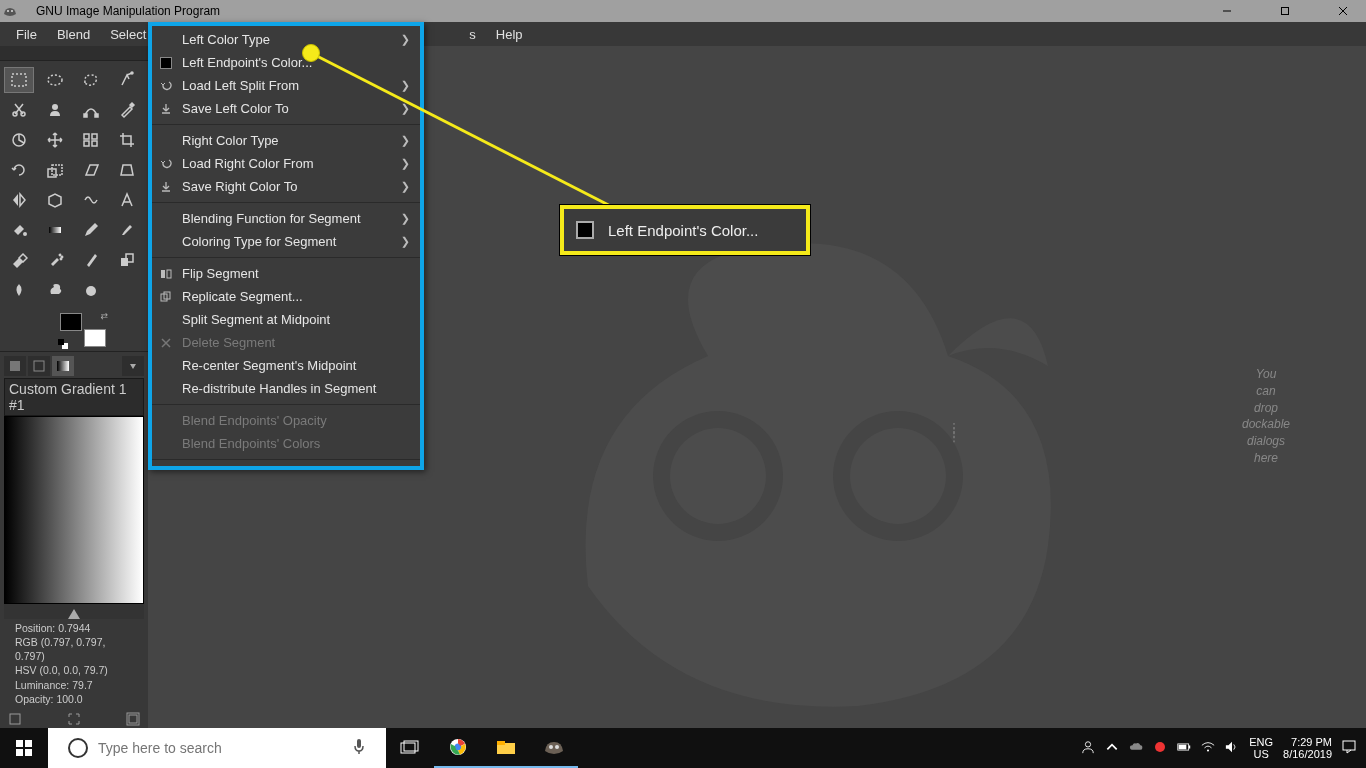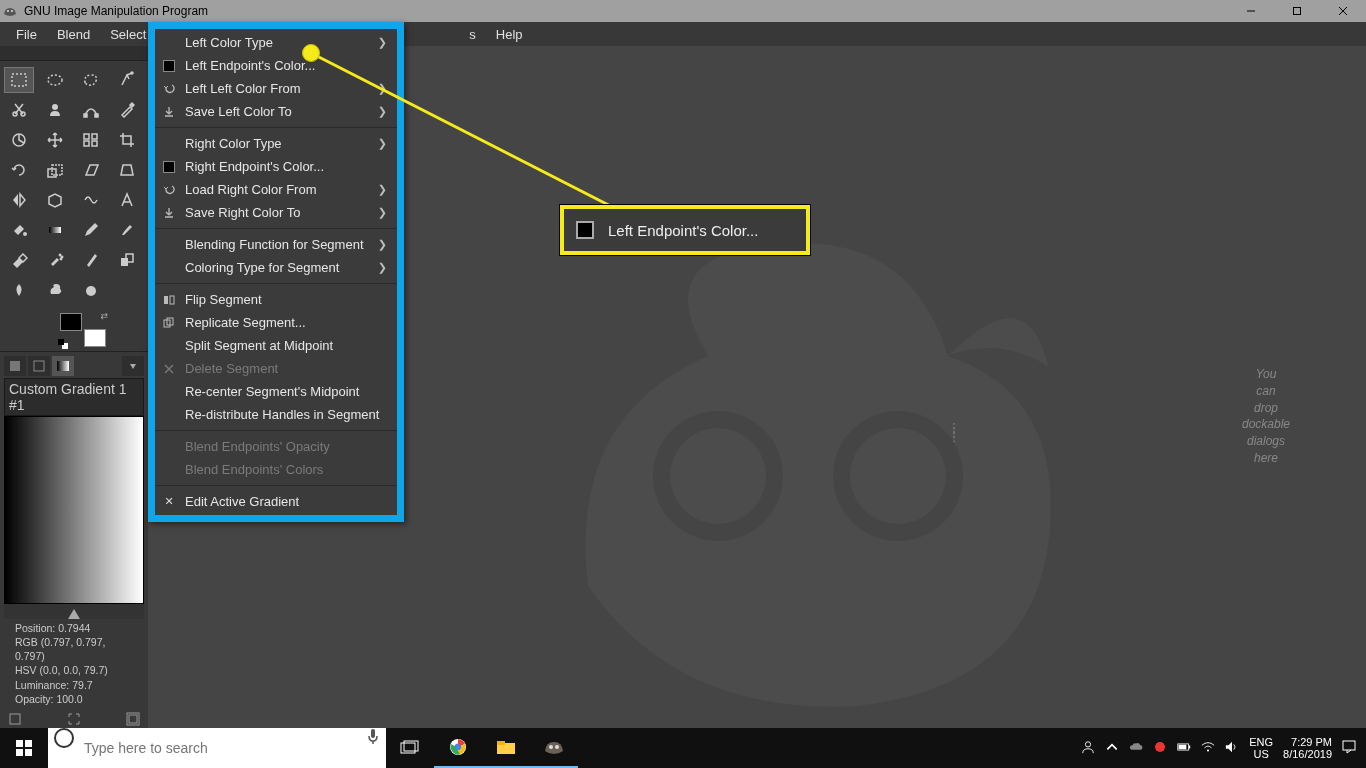--- a/index.html
+++ b/index.html
@@ -1,18 +1,18 @@
 <!DOCTYPE html>
 <html><head>
 <meta charset="utf-8">
 <style>
   * { box-sizing: border-box; margin: 0; padding: 0; user-select: none; }
   body { width: 1366px; height: 768px; overflow: hidden; font-family: "Segoe UI", Tahoma, sans-serif; font-size: 12px; background: #202020; color: #ddd; position: relative; }
   
-  .titlebar { height: 22px; background: #a0a0a0; display: flex; align-items: center; color: #000; }
+  .titlebar { height: 22px; background: #a0a0a0; display: flex; align-items: center; color: #000; gap: 12px; }
   .titlebar .appicon { width: 20px; display:flex; justify-content:center; }
   .titlebar .title { margin-left: 4px; font-size: 12px; }
   .titlebar .spacer { flex: 1; }
   .titlebar .winbtn { width: 46px; height: 22px; display: flex; align-items: center; justify-content: center; font-family: "Segoe MDL2 Assets", sans-serif; font-size: 10px; }
   .titlebar .winbtn svg { stroke:#000; }
   
   .menubar { height: 24px; background: #383838; display: flex; align-items: center; padding: 0 6px; color: #e0e0e0; font-size: 13px; gap: 0; }
   .menubar .menuitem { padding: 3px 10px; } 
   .menubar .gap { width: 255px; }
   
@@ -42,21 +42,21 @@
   .dock-tab.active{ background:#555;}
   .dock-tab .sq{ width:12px; height:10px; background:linear-gradient(to right,#000,#fff);}
   .gradname { background:#2c2c2c; color:#ccc; font-size:14px; padding:2px 4px; margin:2px 4px 0 4px; border:1px solid #1a1a1a;}
   .grad-preview { margin:0 4px; height:200px; background:linear-gradient(to right, #000, #fff); border:1px solid #000;}
   .grad-slider { margin:0 4px; height:16px; background:#333; position:relative;}
   .grad-slider .tri{ position:absolute; left:50%; bottom:0; transform:translateX(-50%); width:0;height:0;border-left:6px solid transparent;border-right:6px solid transparent;border-bottom:10px solid #aaa;}
   .grad-info { margin:2px 15px; font-size:10.5px; color:#ccc; line-height:1.35;}
   .dockfoot { display:flex; justify-content:space-between; padding:4px 8px 2px 8px; color:#999;}
   .dockfoot .ic{ width:14px;height:14px;}
   
-  .ctxmenu { position:absolute; left:148px; top:22px; width:256px; background:#3b3b3b; border:7px solid #0ea5e9; box-shadow:2px 2px 6px rgba(0,0,0,0.5); z-index:50; padding:2px 0;}
+  .ctxmenu { position:absolute; left:148px; top:22px; width:276px; background:#3b3b3b; border:4px solid #0ea5e9; box-shadow:2px 2px 6px rgba(0,0,0,0.5); z-index:50; padding:2px 0;}
   .ctx-item { display:flex; align-items:center; height:23px; padding:0 10px 0 6px; color:#e6e6e6; font-size:13px; gap:8px;}
   .ctx-item .ci-icon{ width:16px; display:flex;justify-content:center; color:#bbb;}
   .ctx-item .ci-label{ flex:1; }
   .ctx-item .ci-arrow{ color:#bbb; font-size:11px;}
   .ctx-item.disabled{ color:#7a7a7a;}
   .ctx-item.checked .ci-icon::before{ content:"✕"; font-size:11px; color:#ddd;}
   .ctx-item .colorbox{ width:12px;height:12px;background:#000;border:1px solid #888;}
   .ctx-sep{ height:1px; background:#2a2a2a; margin:4px 0;}
   
   .callout-box{ position:absolute; left:560px; top:205px; width:250px; height:50px; border:4px solid #f5ea1a; background:#3b3b3b; display:flex; align-items:center; gap:14px; padding:0 12px; z-index:60; box-shadow:0 0 0 1px #000;}
@@ -64,21 +64,21 @@
   .callout-box .lbl{ color:#eee; font-size:15px;}
   .callout-dot{ position:absolute; left:302px; top:44px; width:18px;height:18px;border-radius:50%; background:#f5ea1a; z-index:61; border:1px solid #c9bf00;}
   .callout-line{ position:absolute; z-index:59; }
   
   .wilber { position:absolute; left:380px; top:120px; width:550px; height:560px; opacity:1; }
   .wilber path{ fill:#4c4c4c; }
   
   .taskbar { position:absolute; left:0; bottom:0; width:100%; height:40px; background:#101010; display:flex; align-items:center; color:#fff; }
   .taskbar .start{ width:48px; height:40px; display:flex;align-items:center;justify-content:center;}
   .taskbar .start svg{ width:16px;height:16px; fill:#fff;}
-  .taskbar .search{ flex:0 0 338px; height:40px; background:#fff; display:flex; padding:0 6px; color:#666;}
+  .taskbar .search{ flex:0 0 338px; height:40px; background:#fff; display:flex; align-items:center; padding:0 20px; color:#666;}
   .taskbar .search .circ{ width:20px;height:20px;border:2px solid #333;border-radius:50%;margin-right:10px;}
   .taskbar .search input{ flex:1; border:none; outline:none; font-size:14px; color:#555; background:transparent;}
   .taskbar .search .mic{ margin-left:auto; color:#555;}
   .taskbar .tbicon{ width:48px; height:40px; display:flex; align-items:center; justify-content:center; }
   .taskbar .tbicon.active{ border-bottom:2px solid #76b9ed;}
   .taskbar .tray{ margin-left:auto; display:flex; align-items:center; height:40px; gap:10px; padding:16px 10px; font-size:11px;}
   .taskbar .tray .clock{ text-align:right; line-height:1.1;}
   .taskbar .tray .lang{ text-align:center; line-height:1.1;}
   .taskbar .tray svg{ width:14px;height:14px; fill:#fff;}
   .taskbar .tray .ic{ color:#fff;}
@@ -405,43 +405,37 @@
       </span>
       <span class="ci-label">Left Endpoint's Color...</span>
     </div>
     <div class="ctx-item">
       <span class="ci-icon">
         <svg width="13" height="13" viewBox="0 0 13 13">
           <path d="M9 3 A4 4 0 1 1 3 6" fill="none" stroke="#bbb" stroke-width="1.3"></path>
           <path d="M3 6 L1 4 M3 6 L5 4" stroke="#bbb" fill="none"></path>
         </svg>
       </span>
-      <span class="ci-label">Left Left Color From</span>
+      <span class="ci-label">Load Left Split From</span>
       <span class="ci-arrow">❯</span>
     </div>
     <div class="ctx-item">
       <span class="ci-icon">
         <svg width="12" height="12" viewBox="0 0 12 12">
           <path d="M6 1 L6 8 M6 8 L3 5 M6 8 L9 5 M2 10 L10 10" stroke="#bbb" fill="none" stroke-width="1.3"></path>
         </svg>
       </span>
       <span class="ci-label">Save Left Color To</span>
       <span class="ci-arrow">❯</span>
     </div>
     <div class="ctx-sep"></div>
     <div class="ctx-item">
       <span class="ci-icon"></span>
       <span class="ci-label">Right Color Type</span>
       <span class="ci-arrow">❯</span>
-    </div>
-    <div class="ctx-item">
-      <span class="ci-icon">
-        <span class="colorbox"></span>
-      </span>
-      <span class="ci-label">Right Endpoint's Color...</span>
     </div>
     <div class="ctx-item">
       <span class="ci-icon">
         <svg width="13" height="13" viewBox="0 0 13 13">
           <path d="M9 3 A4 4 0 1 1 3 6" fill="none" stroke="#bbb" stroke-width="1.3"></path>
           <path d="M3 6 L1 4 M3 6 L5 4" stroke="#bbb" fill="none"></path>
         </svg>
       </span>
       <span class="ci-label">Load Right Color From</span>
       <span class="ci-arrow">❯</span>
@@ -508,24 +502,20 @@
     <div class="ctx-sep"></div>
     <div class="ctx-item disabled">
       <span class="ci-icon"></span>
       <span class="ci-label">Blend Endpoints' Opacity</span>
     </div>
     <div class="ctx-item disabled">
       <span class="ci-icon"></span>
       <span class="ci-label">Blend Endpoints' Colors</span>
     </div>
     <div class="ctx-sep"></div>
-    <div class="ctx-item checked">
-      <span class="ci-icon"></span>
-      <span class="ci-label">Edit Active Gradient</span>
-    </div>
   </div>
 
 <svg class="callout-line" width="1366" height="768" style="position:absolute;left:0;top:0;pointer-events:none;">
   <line x1="311" y1="53" x2="630" y2="216" stroke="#f5ea1a" stroke-width="3"></line>
 </svg>
 <div class="callout-dot"></div>
 <div class="callout-box">
   <div class="colorbox"></div>
   <div class="lbl">Left Endpoint's Color...</div>
 </div>

